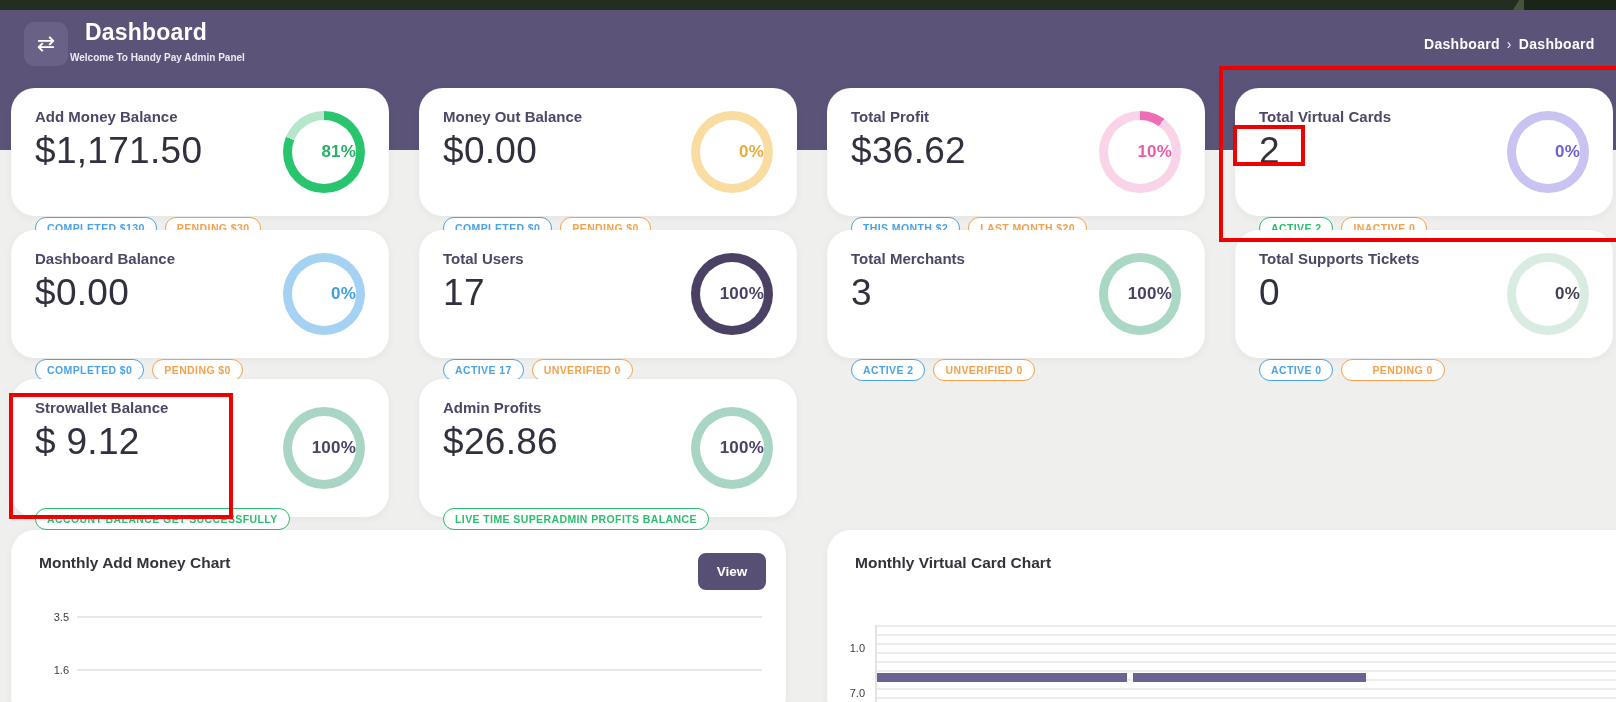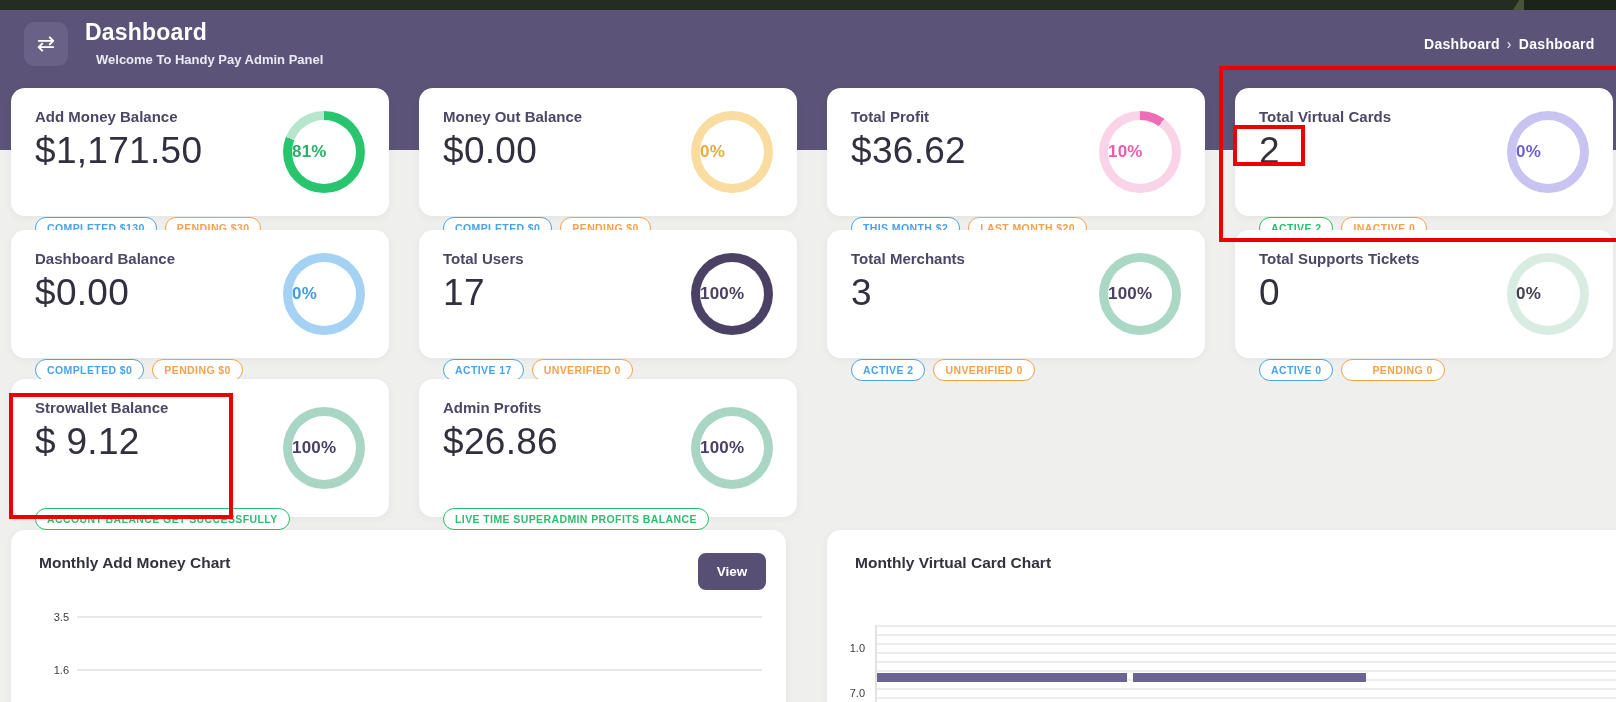--- a/index.html
+++ b/index.html
@@ -10,40 +10,40 @@
   .topstrip{position:absolute;left:0;top:0;width:1616px;height:10px;background:#242e20;}
   .topstrip-right{position:absolute;right:0;top:0;width:92px;height:10px;background:#1b2517;}
   .topstrip-divider{position:absolute;right:86px;top:0;width:14px;height:10px;background:#47543a;transform:skewX(-32deg);}
 
   
   .banner{position:absolute;left:0;top:10px;width:1616px;height:140px;background:#5b5478;}
   .toggle-btn{position:absolute;left:24px;top:22px;width:44px;height:44px;border-radius:10px;
               background:#6a6286;color:#fff;display:flex;align-items:center;justify-content:center;
               font-size:22px;cursor:pointer;}
   .hdr-title{position:absolute;left:85px;top:19px;font-size:23px;font-weight:700;color:#ffffff;letter-spacing:.2px;}
-  .hdr-sub{position:absolute;left:96px;top:52px;font-size:13px;font-weight:700;color:#eceaf4;}
+  .hdr-sub{position:absolute;left:70px;top:52px;font-size:10px;font-weight:700;color:#eceaf4;}
   .breadcrumb{position:absolute;left:1424px;top:36px;white-space:nowrap;color:#fff;font-size:14px;letter-spacing:.3px;}
   .breadcrumb .bc-cur{font-weight:700;}
   .breadcrumb .bc-sep{margin:0 7px;font-weight:400;opacity:.95;}
   .breadcrumb .bc-page{font-weight:600;}
 
   
-  .card{position:absolute;background:#fff;border-radius:14px;box-shadow:0 2px 8px rgba(40,40,60,.05);}
+  .card{position:absolute;background:#fff;border-radius:24px;box-shadow:0 2px 8px rgba(40,40,60,.05);}
   .stat-card{width:378px;height:128px;padding:20px 24px;box-sizing:border-box;}
   .stat-card.tall{height:138px;}
   .stat-title{font-size:15px;font-weight:700;color:#4b4766;margin-bottom:5px;}
   .stat-value{font-size:37px;font-weight:400;color:#32303e;letter-spacing:.3px;margin-bottom:11px;}
   .tall .stat-value{margin-bottom:19px;}
   .badges{display:flex;gap:8px;margin-top:45px;}
   .badge{display:inline-block;font-size:10.5px;font-weight:700;letter-spacing:.4px;
          border:1.5px solid;border-radius:12px;padding:4px 11px;white-space:nowrap;background:#fff;}
   .donut{position:absolute;right:24px;top:50%;transform:translateY(-50%);
          width:82px;height:82px;border-radius:50%;}
   .donut-inner{position:absolute;inset:9px;border-radius:50%;background:#fff;
-               display:flex;align-items:center;justify-content:flex-start;}
+               display:flex;align-items:center;justify-content:flex-end;}
   .donut-label{font-size:17px;font-weight:700;letter-spacing:.2px;}
 
   
   .chart-card{box-sizing:border-box;height:190px;}
   .chart-title{position:absolute;left:28px;top:24px;font-size:15.5px;font-weight:700;color:#35323d;}
   .view-btn{position:absolute;right:20px;top:23px;width:68px;height:37px;border:none;border-radius:8px;
             background:#574f74;color:#fff;font-size:13.5px;font-weight:700;cursor:pointer;
             font-family:inherit;}
   .ytick{position:absolute;font-size:11px;color:#3c3a45;text-align:right;width:30px;}
   .gridline{position:absolute;height:2px;background:#e7e7e7;}

